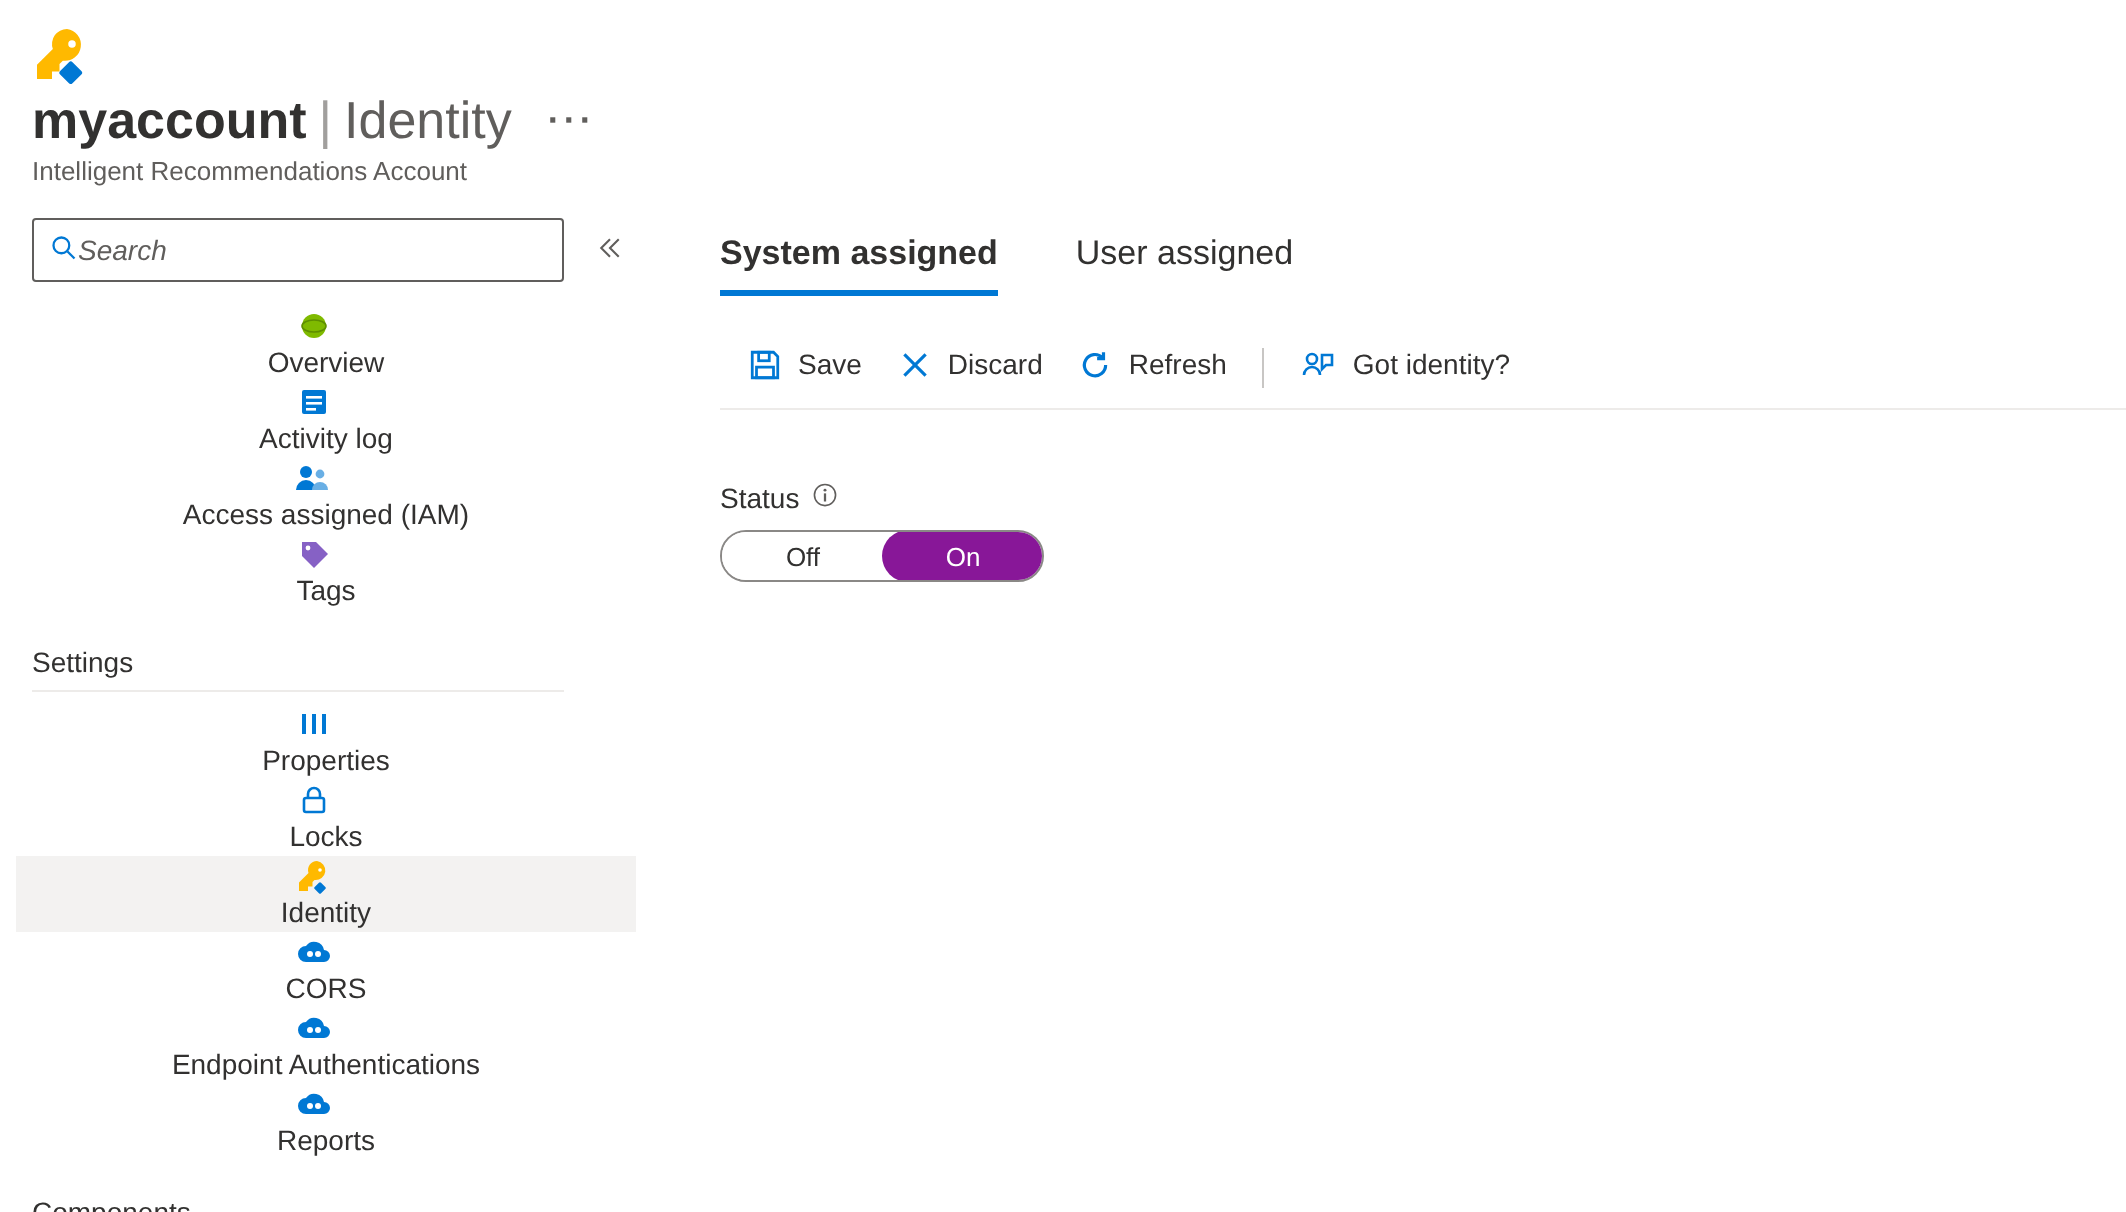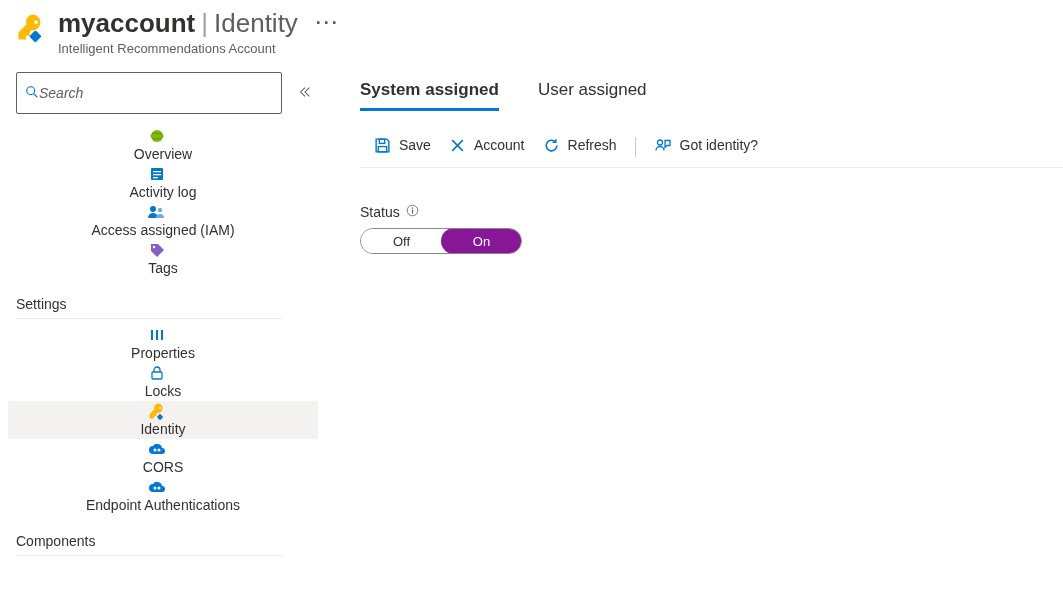--- a/index.html
+++ b/index.html
@@ -9,20 +9,21 @@
       color: #323130;
       background: #fff;
       width: 1063px;
       height: 606px;
       overflow: hidden;
     }
     .header {
       display: flex;
       align-items: flex-start;
       padding: 8px 16px 0 16px;
+      flex-direction: column;
     }
     .header-icon {
       margin-right: 12px;
       margin-top: 4px;
     }
     .header-text { flex: 1; }
     .header-title {
       font-size: 26px;
       font-weight: 600;
       color: #323130;
@@ -63,21 +64,21 @@
       display: flex;
       align-items: center;
       margin-bottom: 12px;
     }
     .search-box {
       flex: 0 0 266px;
       display: flex;
       align-items: center;
       border: 1px solid #605e5c;
       border-radius: 2px;
-      height: 42px;
+      height: 32px;
       padding: 0 8px;
       background: #fff;
     }
     .search-box input {
       border: none;
       outline: none;
       flex: 1;
       font-size: 14px;
       font-style: italic;
       color: #605e5c;
@@ -348,20 +349,30 @@
     <div class="nav-item">
       <span class="icon">
         <svg width="18" height="14" viewBox="0 0 18 14">
             <path d="M5 12 a4 4 0 0 1 0-8 a5 5 0 0 1 9 2 a3 3 0 0 1 0 6 z" fill="#0078d4"></path>
             <circle cx="7" cy="8" r="1.5" fill="#fff"></circle>
             <circle cx="11" cy="8" r="1.5" fill="#fff"></circle>
           </svg>
       </span>
       <span class="label">Endpoint Authentications</span>
     </div>
+    <div class="nav-item">
+      <span class="icon">
+        <svg width="18" height="14" viewBox="0 0 18 14">
+            <path d="M5 12 a4 4 0 0 1 0-8 a5 5 0 0 1 9 2 a3 3 0 0 1 0 6 z" fill="#0078d4"></path>
+            <circle cx="7" cy="8" r="1.5" fill="#fff"></circle>
+            <circle cx="11" cy="8" r="1.5" fill="#fff"></circle>
+          </svg>
+      </span>
+      <span class="label">Reports</span>
+    </div>
 
     <div class="section-header">Components</div>
   </div>
 
   <div class="main">
     <div class="tabs">
       <div class="tab active">System assigned</div>
       <div class="tab">User assigned</div>
     </div>
 
@@ -377,21 +388,21 @@
         </span>
         <span>Save</span>
       </div>
       <div class="toolbar-btn">
         <span class="ticon">
           <svg width="17" height="17" viewBox="0 0 16 16">
               <line x1="3" y1="3" x2="13" y2="13" stroke="#0078d4" stroke-width="1.5"></line>
               <line x1="13" y1="3" x2="3" y2="13" stroke="#0078d4" stroke-width="1.5"></line>
             </svg>
         </span>
-        <span>Account</span>
+        <span>Discard</span>
       </div>
       <div class="toolbar-btn">
         <span class="ticon">
           <svg width="17" height="17" viewBox="0 0 16 16">
               <path d="M13 8 a5 5 0 1 1 -1.5 -3.5" fill="none" stroke="#0078d4" stroke-width="1.5"></path>
               <path d="M12 2 L12 5 L9 5" fill="none" stroke="#0078d4" stroke-width="1.5"></path>
             </svg>
         </span>
         <span>Refresh</span>
       </div>

